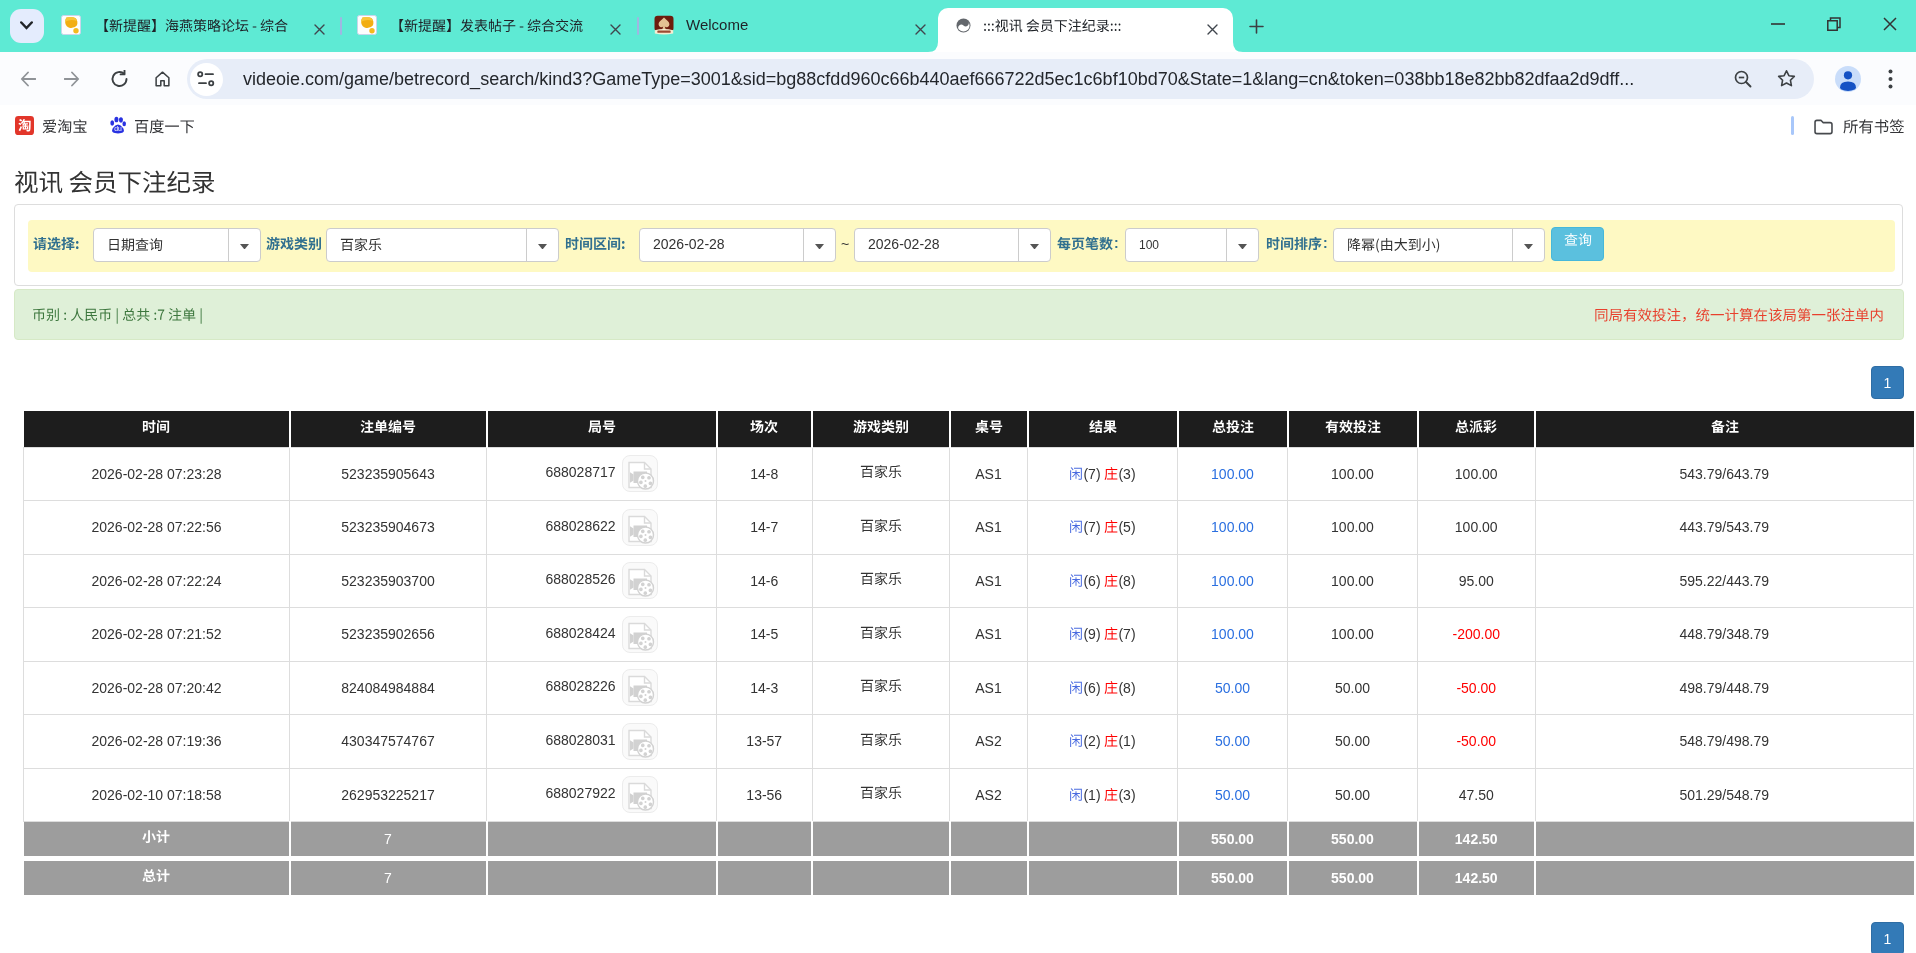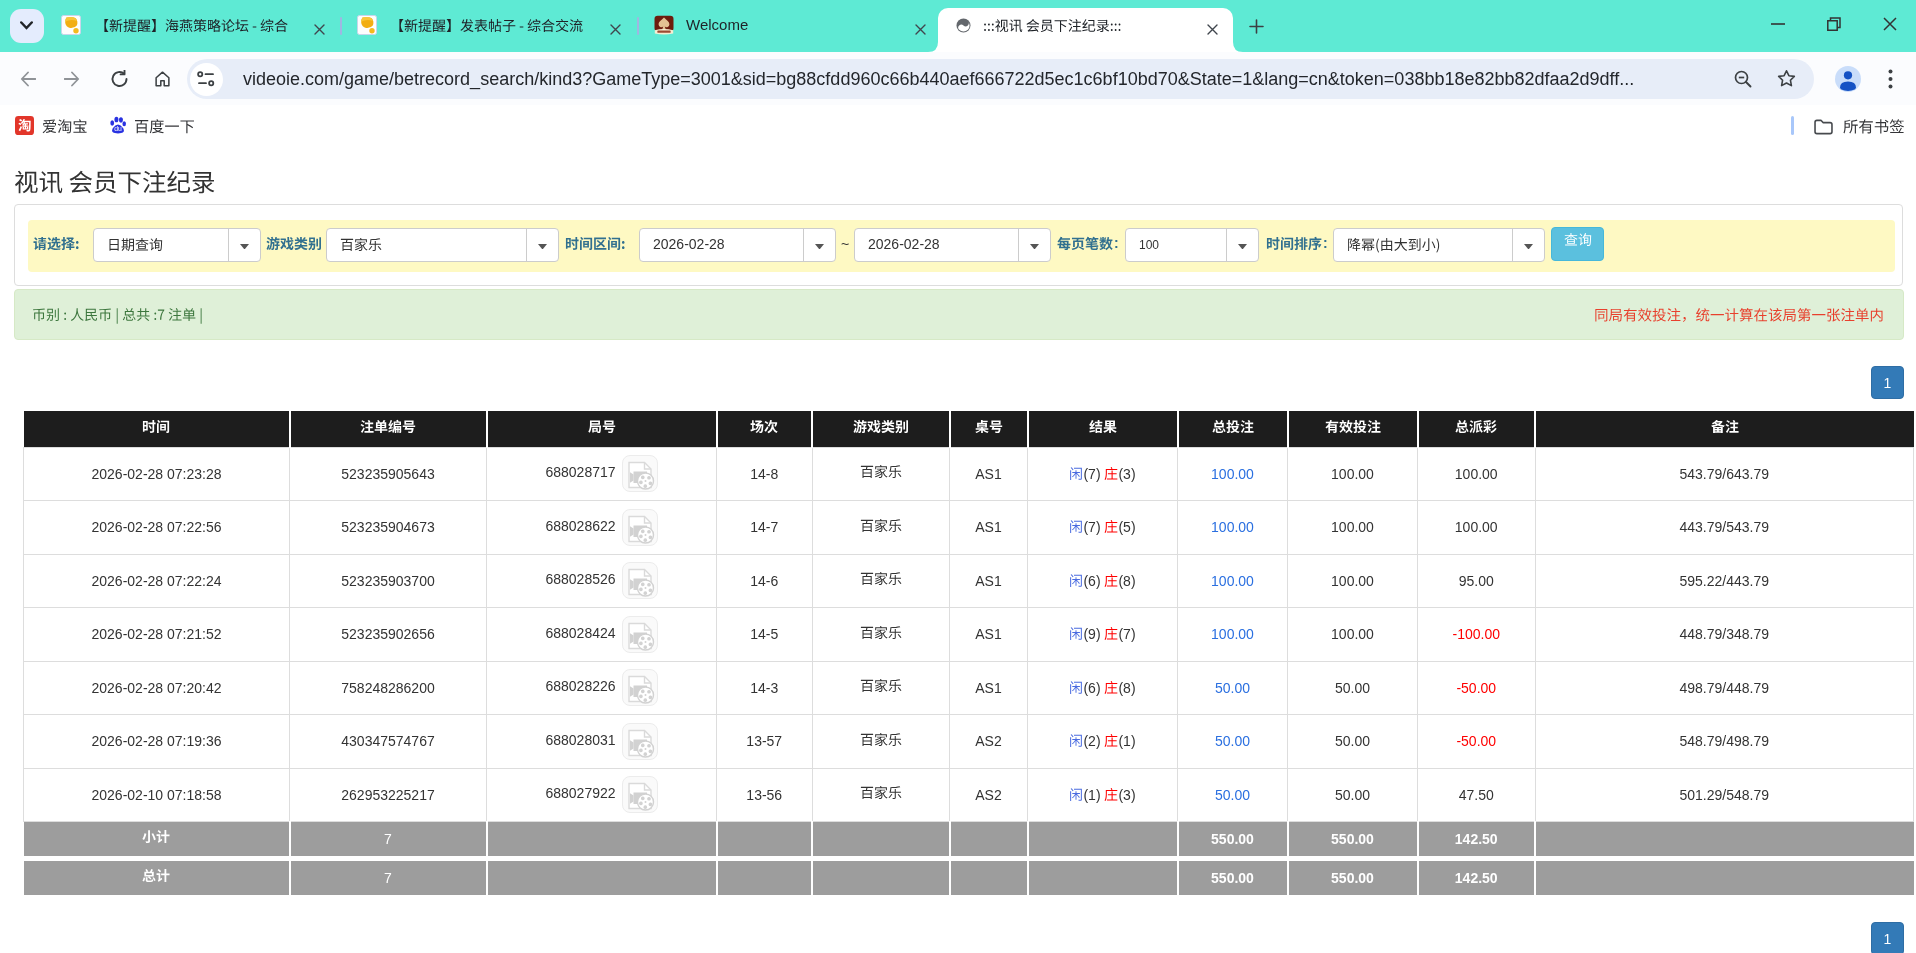--- a/index.html
+++ b/index.html
@@ -424,26 +424,26 @@
             <path fill="#333" transform="translate(0,13.86) scale(0.014000,-0.014000)" d="M177 563V-81H253V-16H759V-81H837V563H497C510 608 524 662 536 713H937V786H64V713H449C442 663 431 607 420 563ZM253 241H759V54H253ZM253 310V493H759V310Z M1423 824C1436 802 1450 775 1461 750H1084V544H1157V682H1846V544H1923V750H1551C1539 780 1519 817 1501 847ZM1790 481C1734 429 1647 363 1571 313C1548 368 1514 421 1467 467C1492 484 1516 501 1537 520H1789V586H1209V520H1438C1342 456 1205 405 1080 374C1093 360 1114 329 1121 315C1217 343 1321 383 1411 433C1430 415 1446 395 1460 374C1373 310 1204 238 1078 207C1091 191 1108 165 1116 148C1236 185 1391 256 1489 324C1501 300 1510 277 1516 254C1416 163 1221 69 1061 32C1076 15 1092 -13 1100 -32C1244 12 1416 95 1530 182C1539 101 1521 33 1491 10C1473 -7 1454 -10 1427 -10C1406 -10 1372 -9 1336 -5C1348 -26 1355 -56 1356 -76C1388 -77 1420 -78 1441 -78C1487 -78 1513 -70 1545 -43C1601 -1 1625 124 1591 253L1639 282C1693 136 1788 20 1916 -38C1927 -18 1949 9 1966 23C1840 73 1744 186 1697 319C1752 355 1806 395 1852 432Z M2236 278C2187 189 2109 94 2038 32C2056 20 2086 -4 2100 -17C2169 52 2253 158 2309 254ZM2692 247C2765 167 2851 55 2891 -14L2960 22C2919 90 2829 198 2757 277ZM2129 351C2139 360 2180 364 2247 364H2482V18C2482 2 2475 -3 2458 -4C2441 -4 2382 -5 2318 -3C2329 -24 2341 -57 2345 -78C2431 -78 2482 -77 2515 -64C2547 -52 2558 -30 2558 18V364H2924L2925 440H2558V641H2482V440H2201C2219 515 2237 609 2245 698C2462 703 2716 723 2875 763L2832 829C2679 789 2398 770 2171 764C2169 648 2143 519 2135 486C2126 450 2117 427 2104 422C2112 403 2125 367 2129 351Z"></path>
           </svg></td>
         <td>AS1</td>
 <td><svg style="vertical-align:-4.3px" width="14.0" height="18.2" viewBox="0 0 14.0 18.2">
             <path fill="#4a6be0" transform="translate(0,13.86) scale(0.014000,-0.014000)" d="M81 611V-79H153V611ZM120 796C174 740 238 661 265 610L326 652C296 702 232 778 176 831ZM357 797V727H846V29C846 11 840 5 821 4C801 4 734 3 665 5C676 -15 688 -49 692 -70C782 -70 841 -69 874 -56C908 -44 919 -20 919 29V797ZM466 622V486H235V422H435C382 316 298 218 211 167C226 154 248 129 259 113C337 166 412 255 466 356V6H534V357C606 282 678 197 718 139L773 184C728 248 642 343 561 422H780V486H534V622Z"></path>
           </svg>(9) <svg style="vertical-align:-4.3px" width="14.0" height="18.2" viewBox="0 0 14.0 18.2">
             <path fill="#f00" transform="translate(0,13.86) scale(0.014000,-0.014000)" d="M541 602V394H277V322H541V23H210V-49H954V23H617V322H903V394H617V602ZM470 826C492 789 515 739 527 705H129V443C129 298 121 92 39 -54C59 -60 92 -78 107 -89C191 64 203 288 203 443V635H948V705H548L605 723C594 756 566 808 543 847Z"></path>
           </svg>(7)</td>
         <td class="blue">100.00</td>
         <td>100.00</td>
-        <td class="red">-100.00</td>
+        <td class="red">-200.00</td>
         <td>448.79/348.79</td>
       </tr>
 <tr>
         <td>2026-02-28 07:20:42</td>
-        <td>758248286200</td>
+        <td>824084984884</td>
         <td>688028226<span class="vicon"><svg width="32" height="34" viewBox="0 0 32 34" style="vertical-align:middle;margin-top:1px">
               <path d="M5 5.5 H20.5 L27 12 V30.5 H5 Z" fill="#fff" stroke="#dadada" stroke-width="1.4"></path>
               <path d="M20.5 5.5 V12 H27" fill="none" stroke="#dadada" stroke-width="1.4"></path>
               <path d="M9.5 17.5 L6 15.2 V25.8 L9.5 23.5 Z" fill="#d2d2d2"></path>
               <rect x="9.5" y="14.5" width="13.5" height="11.5" fill="#d2d2d2"></rect>
               <circle cx="21.5" cy="24" r="8" fill="#fff" stroke="#d2d2d2" stroke-width="1.4"></circle>
               <circle cx="21.5" cy="24" r="1" fill="#d2d2d2"></circle>
               <rect x="17" y="18.6" width="3.6" height="3.6" rx="1.6" fill="#d2d2d2"></rect>
               <rect x="23.2" y="18.9" width="3.6" height="3.6" rx="1.6" fill="#d2d2d2"></rect>
               <rect x="24.6" y="24.6" width="3.6" height="3.6" rx="1.6" fill="#d2d2d2"></rect>

